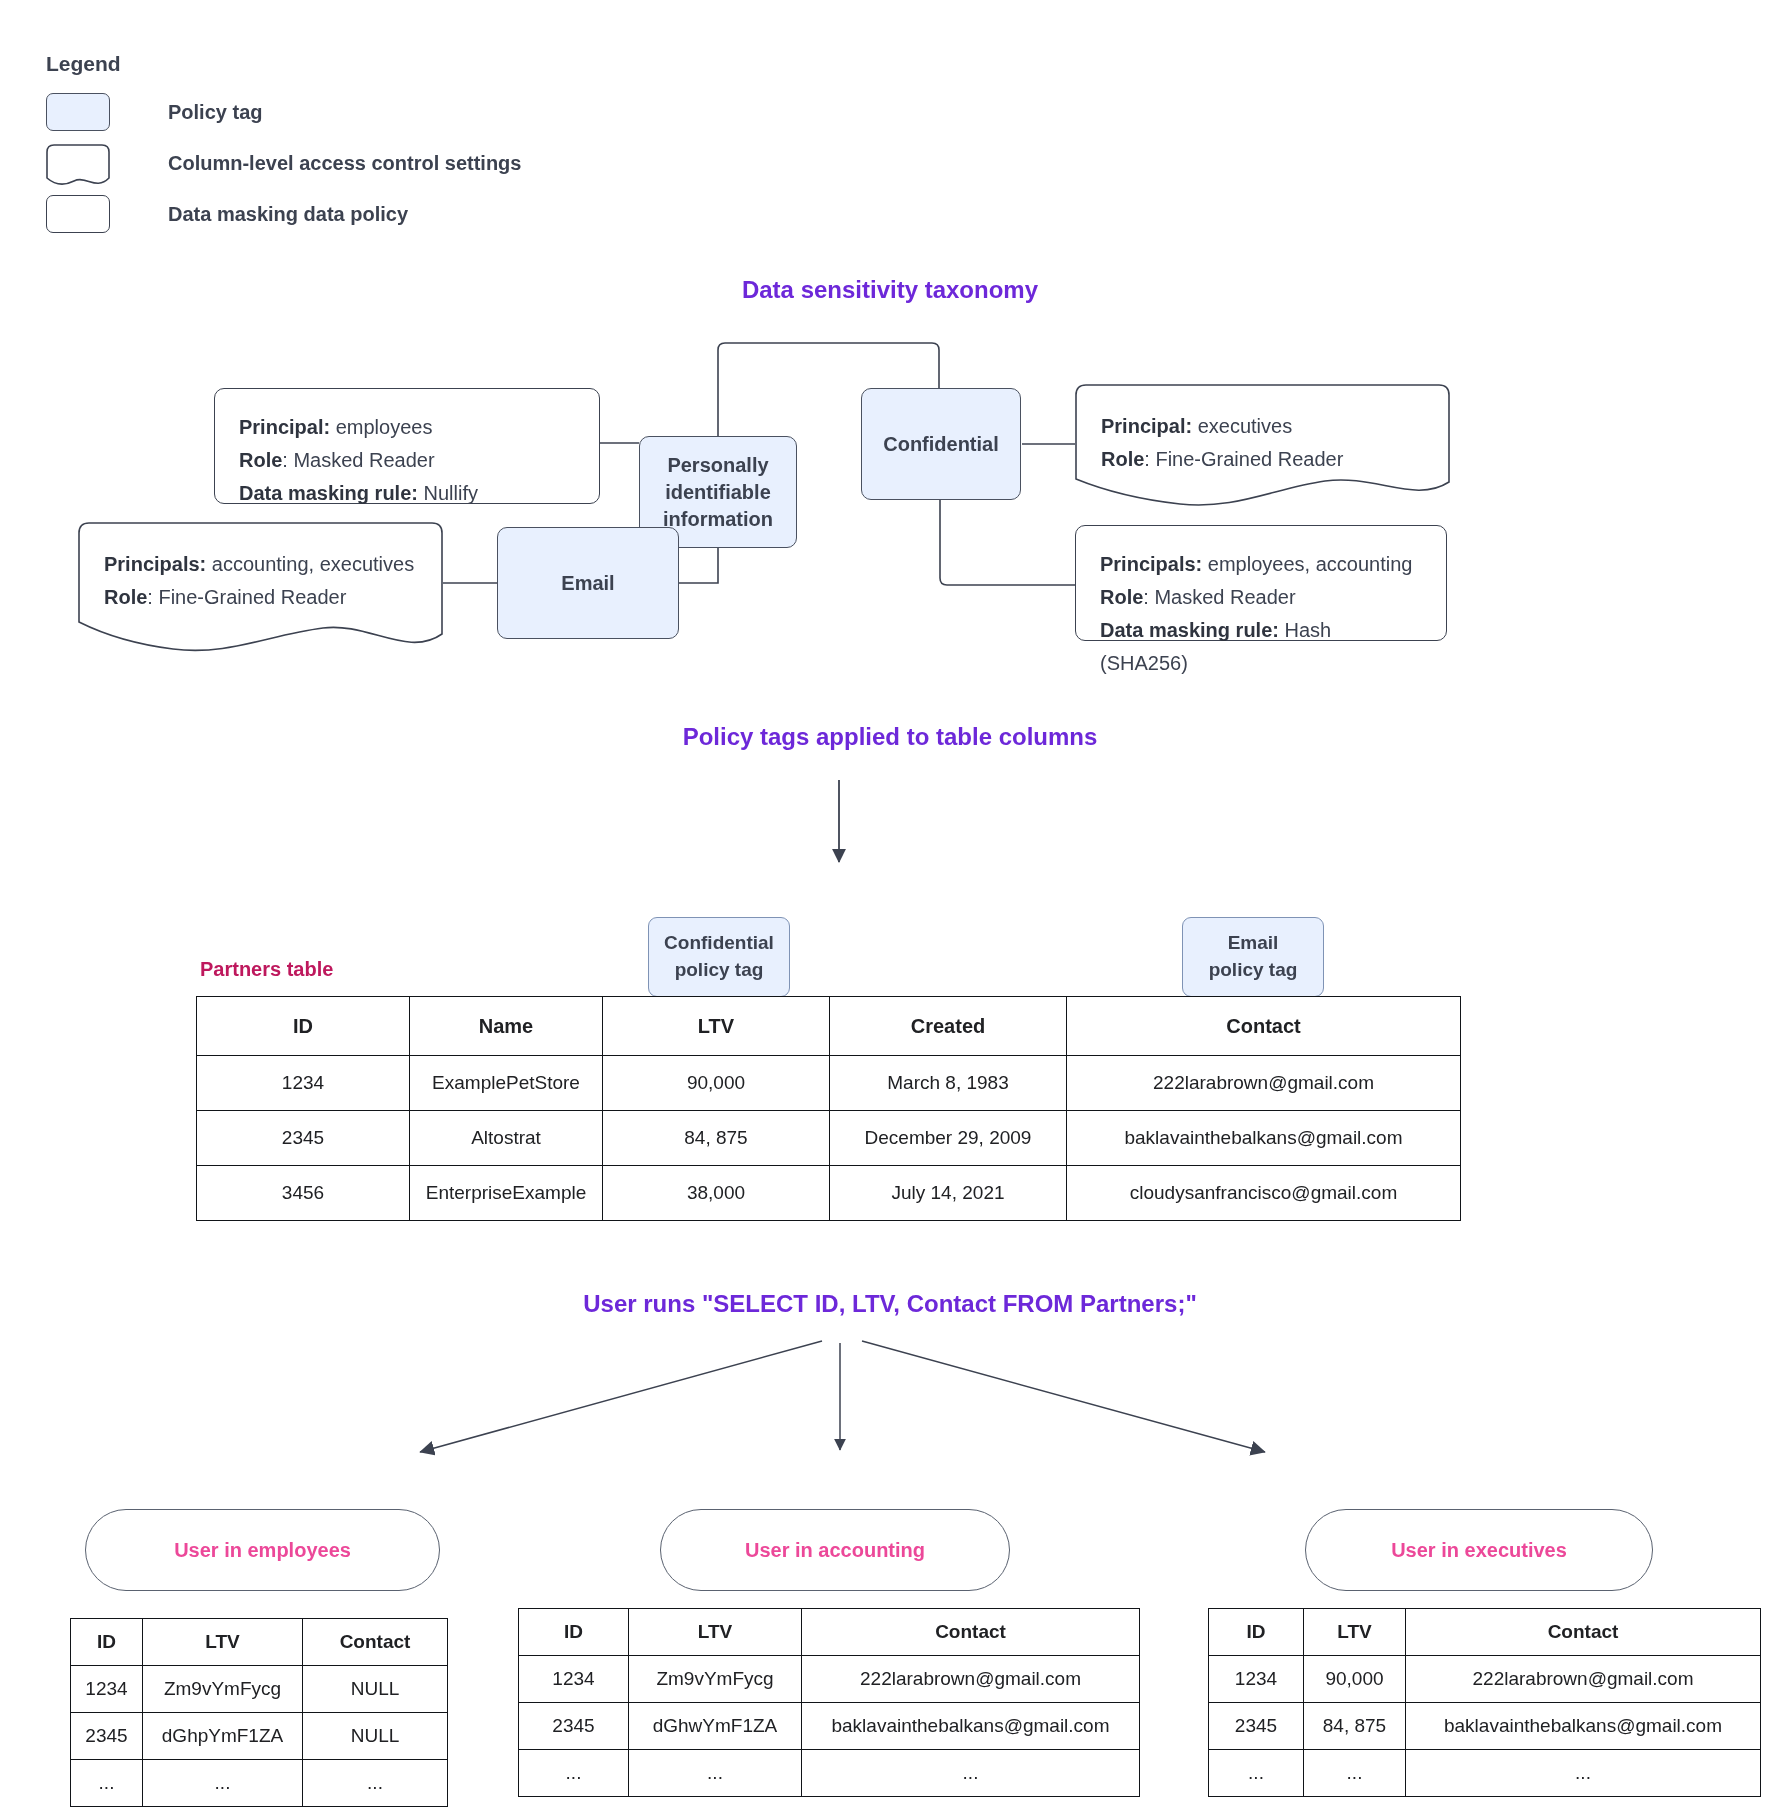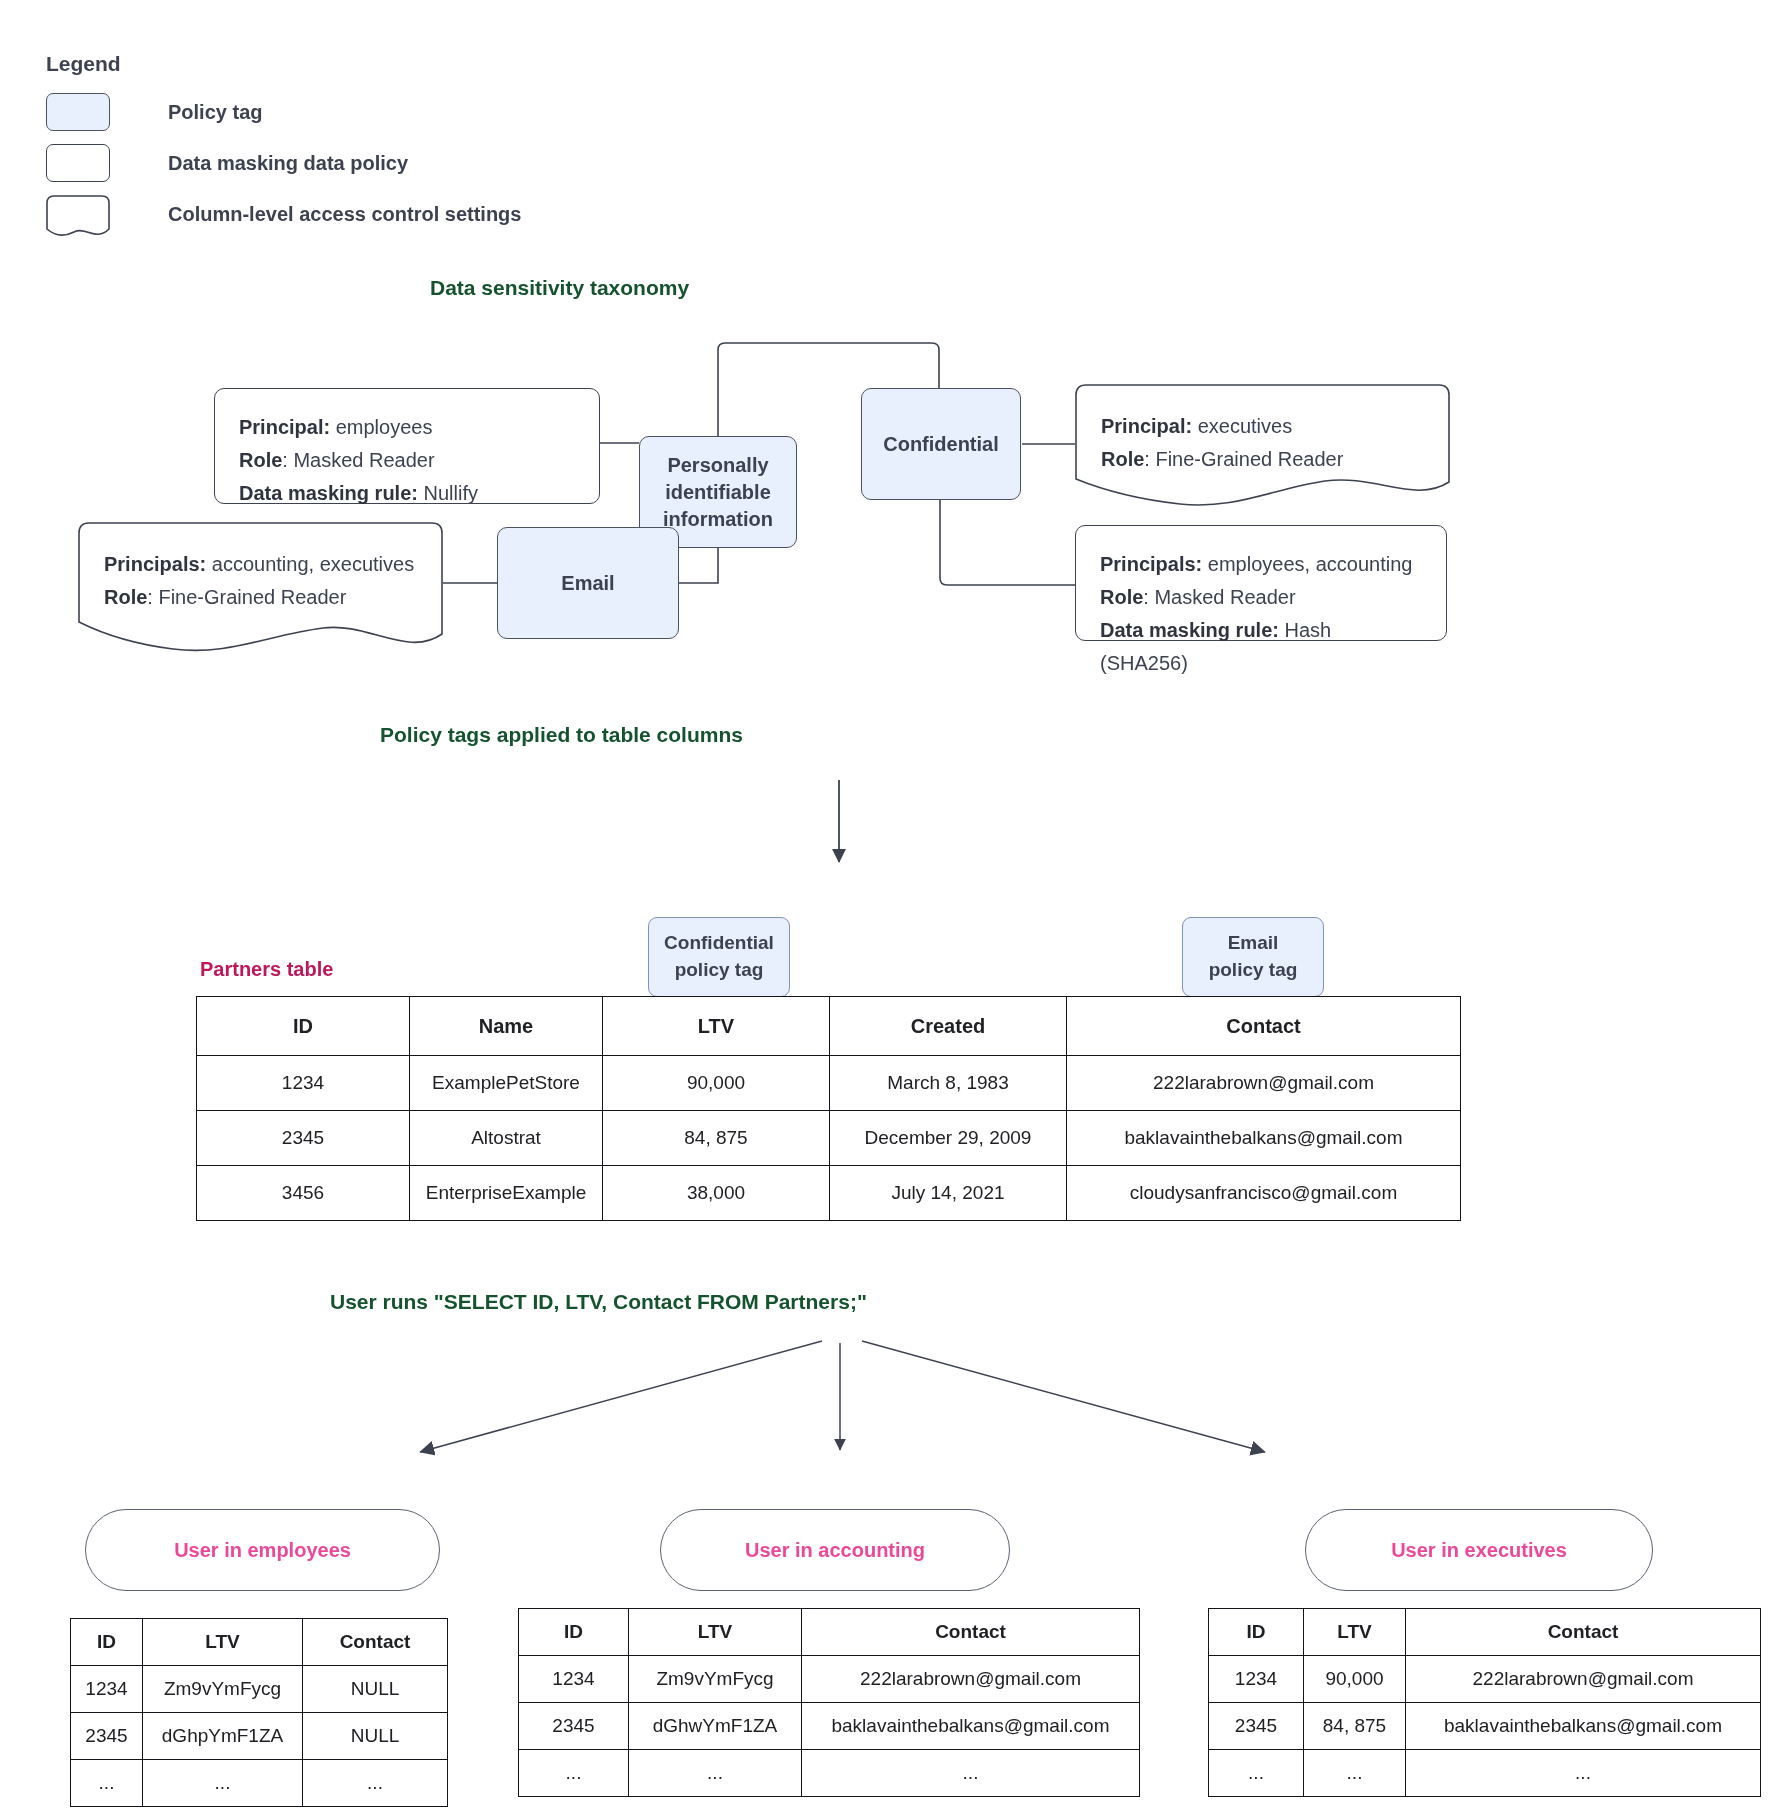--- a/index.html
+++ b/index.html
@@ -12,21 +12,21 @@
   .abs{position:absolute;}
   
   #legend{left:46px;top:52px;width:620px;}
   #legend .legend-title{font-size:21px;font-weight:bold;color:#3c4250;margin-bottom:12px;}
   .legend-row{display:flex;align-items:center;height:48px;margin-bottom:3px;}
   .legend-swatch{width:64px;height:38px;flex:0 0 64px;margin-right:58px;position:relative;}
   .sw-tag{background:#e8f0fe;border:1.6px solid #4a5160;border-radius:7px;width:100%;height:100%;box-sizing:border-box;}
   .sw-plain{background:#ffffff;border:1.6px solid #3c4250;border-radius:7px;width:100%;height:100%;box-sizing:border-box;}
   .legend-label{font-size:20px;font-weight:bold;color:#3c4250;white-space:nowrap;}
   
-  .section-title{font-size:21px;font-weight:bold;color:#14532d;text-align:left;}
+  .section-title{font-size:24px;font-weight:bold;color:#6d28d9;text-align:center;}
   
   .node-tag{
     background:#e8f0fe;border:1.6px solid #4a5160;border-radius:10px;
     box-sizing:border-box;display:flex;align-items:center;justify-content:center;
     text-align:center;font-size:20px;font-weight:bold;color:#3c4250;line-height:1.35;
   }
   .node-policy{
     background:#ffffff;border:1.6px solid #3c4250;border-radius:10px;
     box-sizing:border-box;padding:22px 24px;font-size:20px;color:#3c4250;line-height:1.65;
   }
@@ -73,33 +73,33 @@
 
   <div class="legend-row">
     <div class="legend-swatch">
       <div class="sw-tag"></div>
     </div>
     <div class="legend-label">Policy tag</div>
   </div>
 
   <div class="legend-row">
     <div class="legend-swatch">
-      <div class="sw-plain"></div>
-    </div>
-    <div class="legend-label">Data masking data policy</div>
-  </div>
-
-  <div class="legend-row">
-    <div class="legend-swatch">
       <svg width="64" height="44" viewBox="0 0 64 44">
         <path d="M1 8 Q1 1 8 1 L56 1 Q63 1 63 8 L63 34
                  C50 47 40 31 28 37 C18 42 9 41 1 34 Z" fill="#ffffff" stroke="#3c4250" stroke-width="1.6"></path>
       </svg>
     </div>
     <div class="legend-label">Column-level access control settings</div>
+  </div>
+
+  <div class="legend-row">
+    <div class="legend-swatch">
+      <div class="sw-plain"></div>
+    </div>
+    <div class="legend-label">Data masking data policy</div>
   </div>
 </div>
 
 <div class="abs section-title" style="left:430px;top:276px;width:920px;">Data sensitivity taxonomy</div>
 
 <svg class="lines" style="left:0;top:0;width:1778px;height:700px;">
   <g fill="none" stroke="#3c4250" stroke-width="1.6">
 
     <path d="M718 440 L718 350 Q718 343 725 343 L932 343 Q939 343 939 350 L939 388"></path>
 

